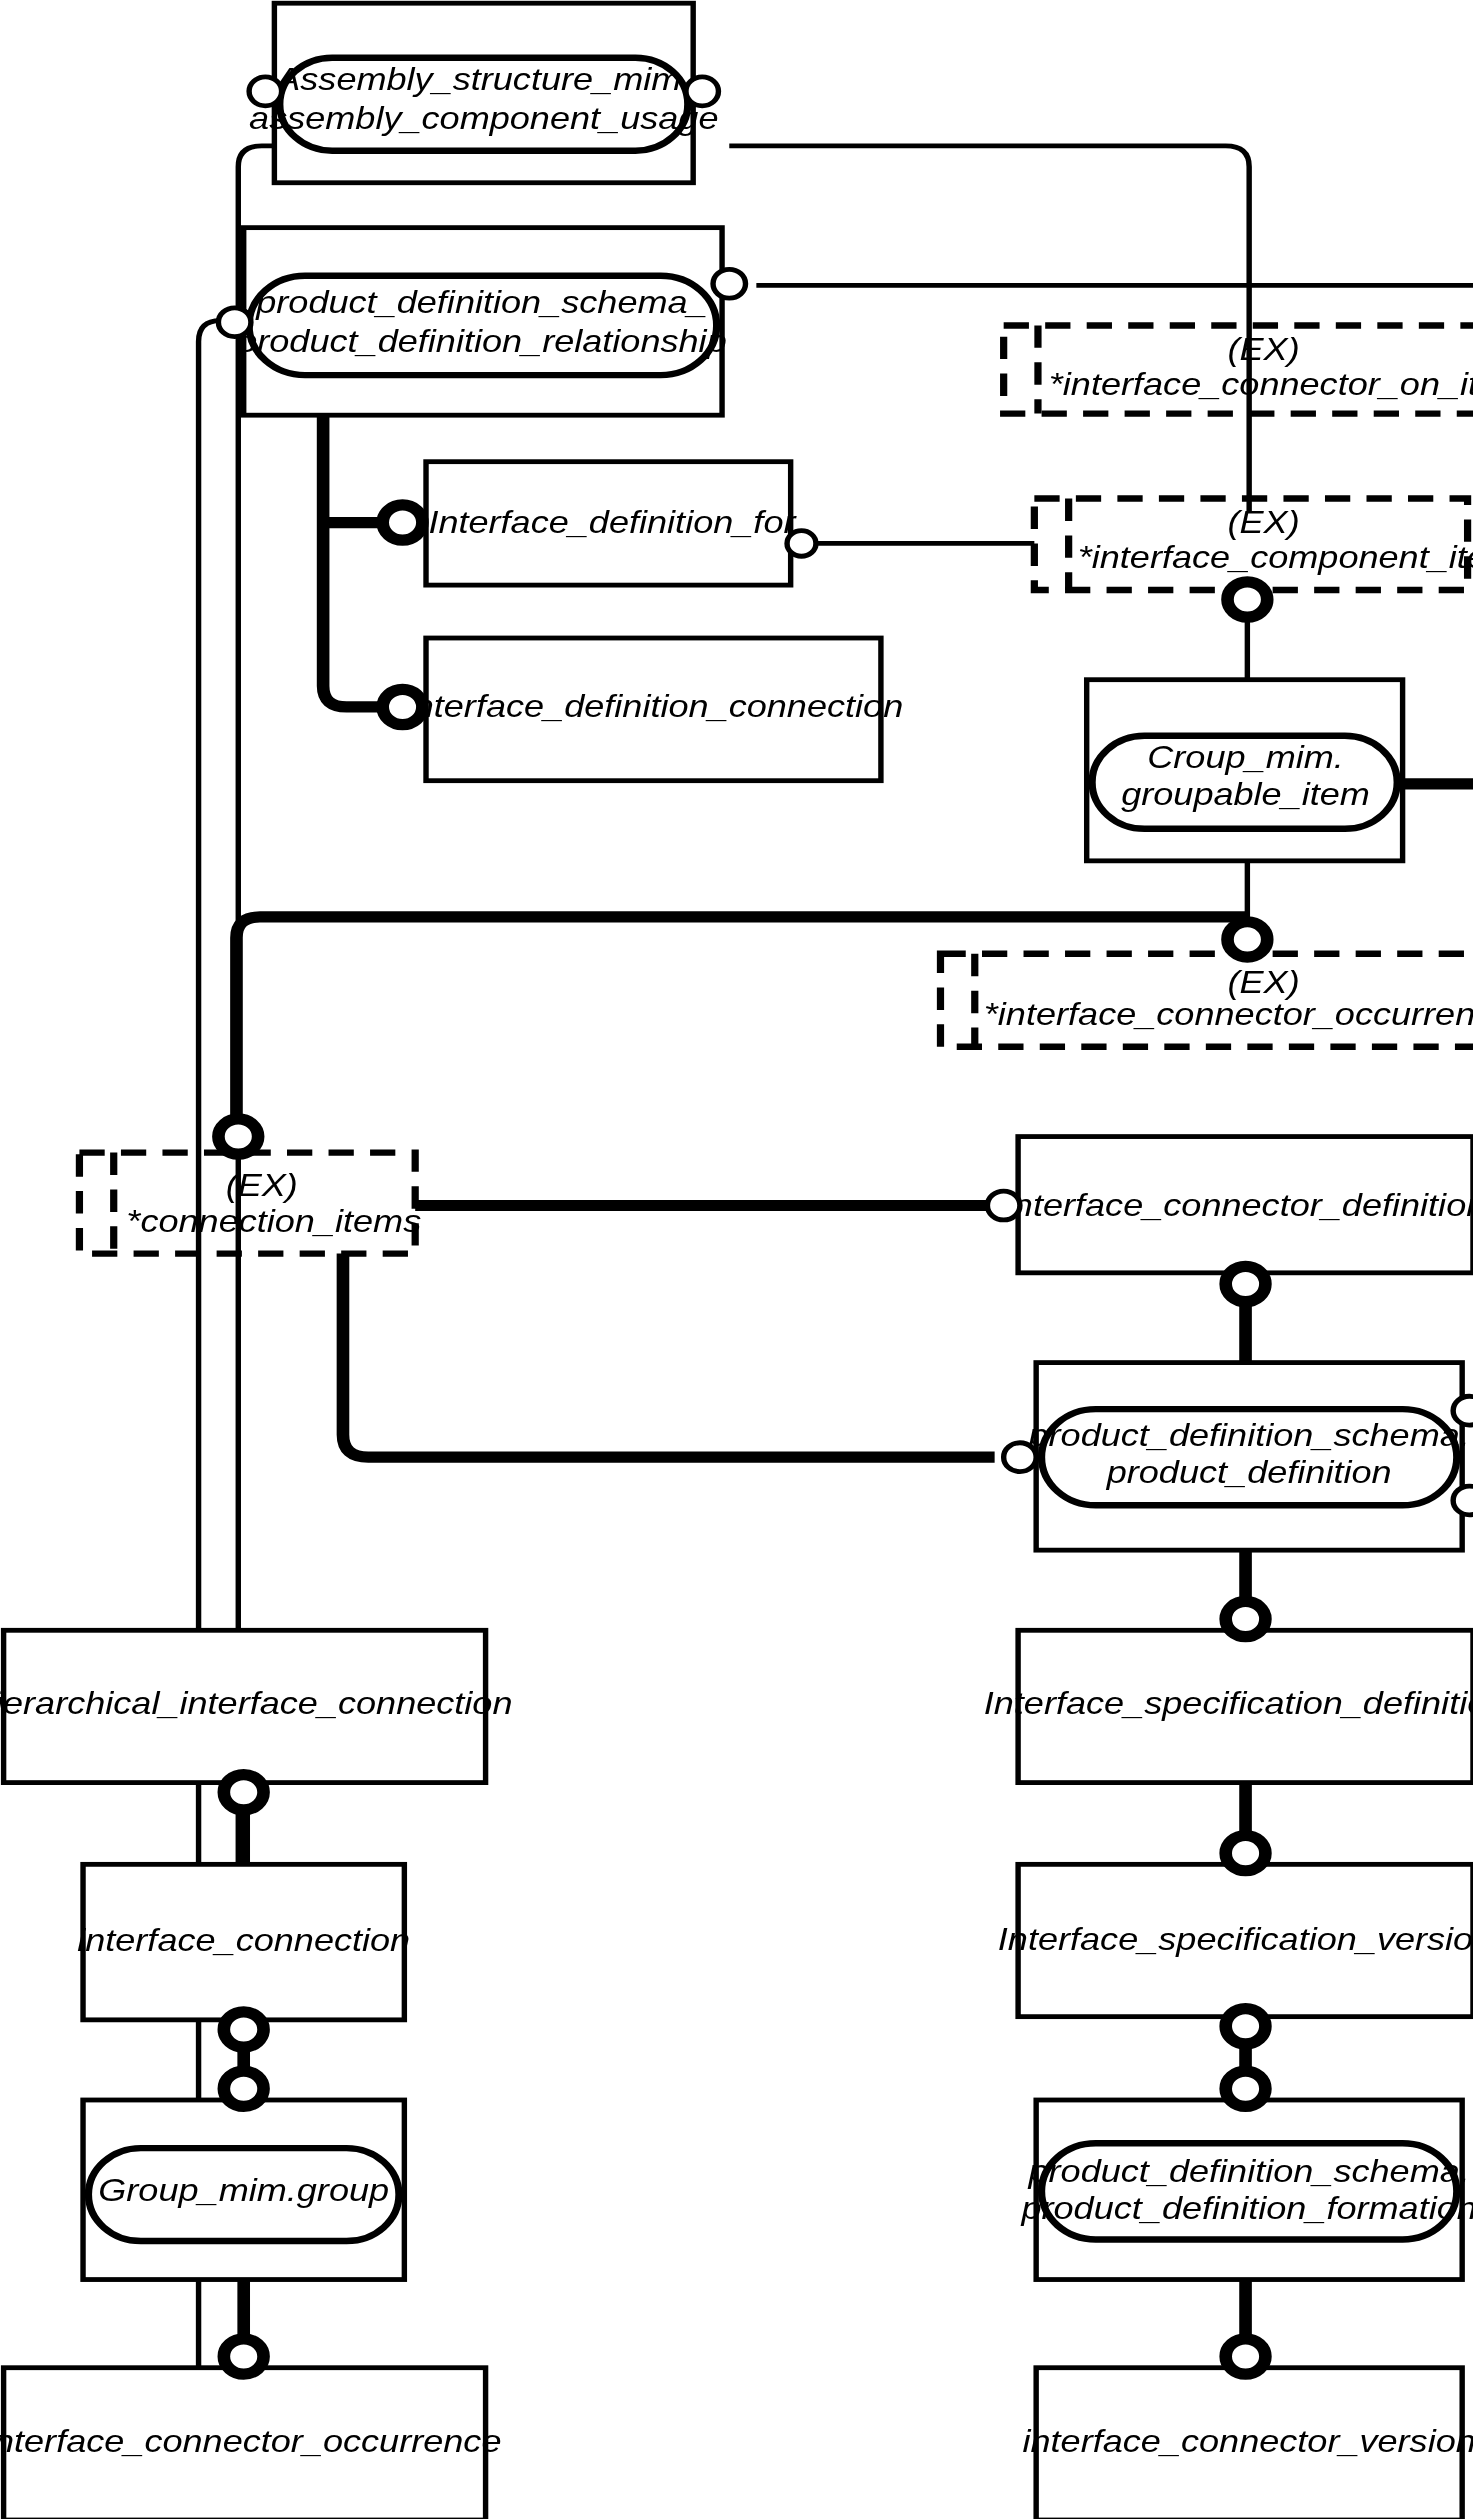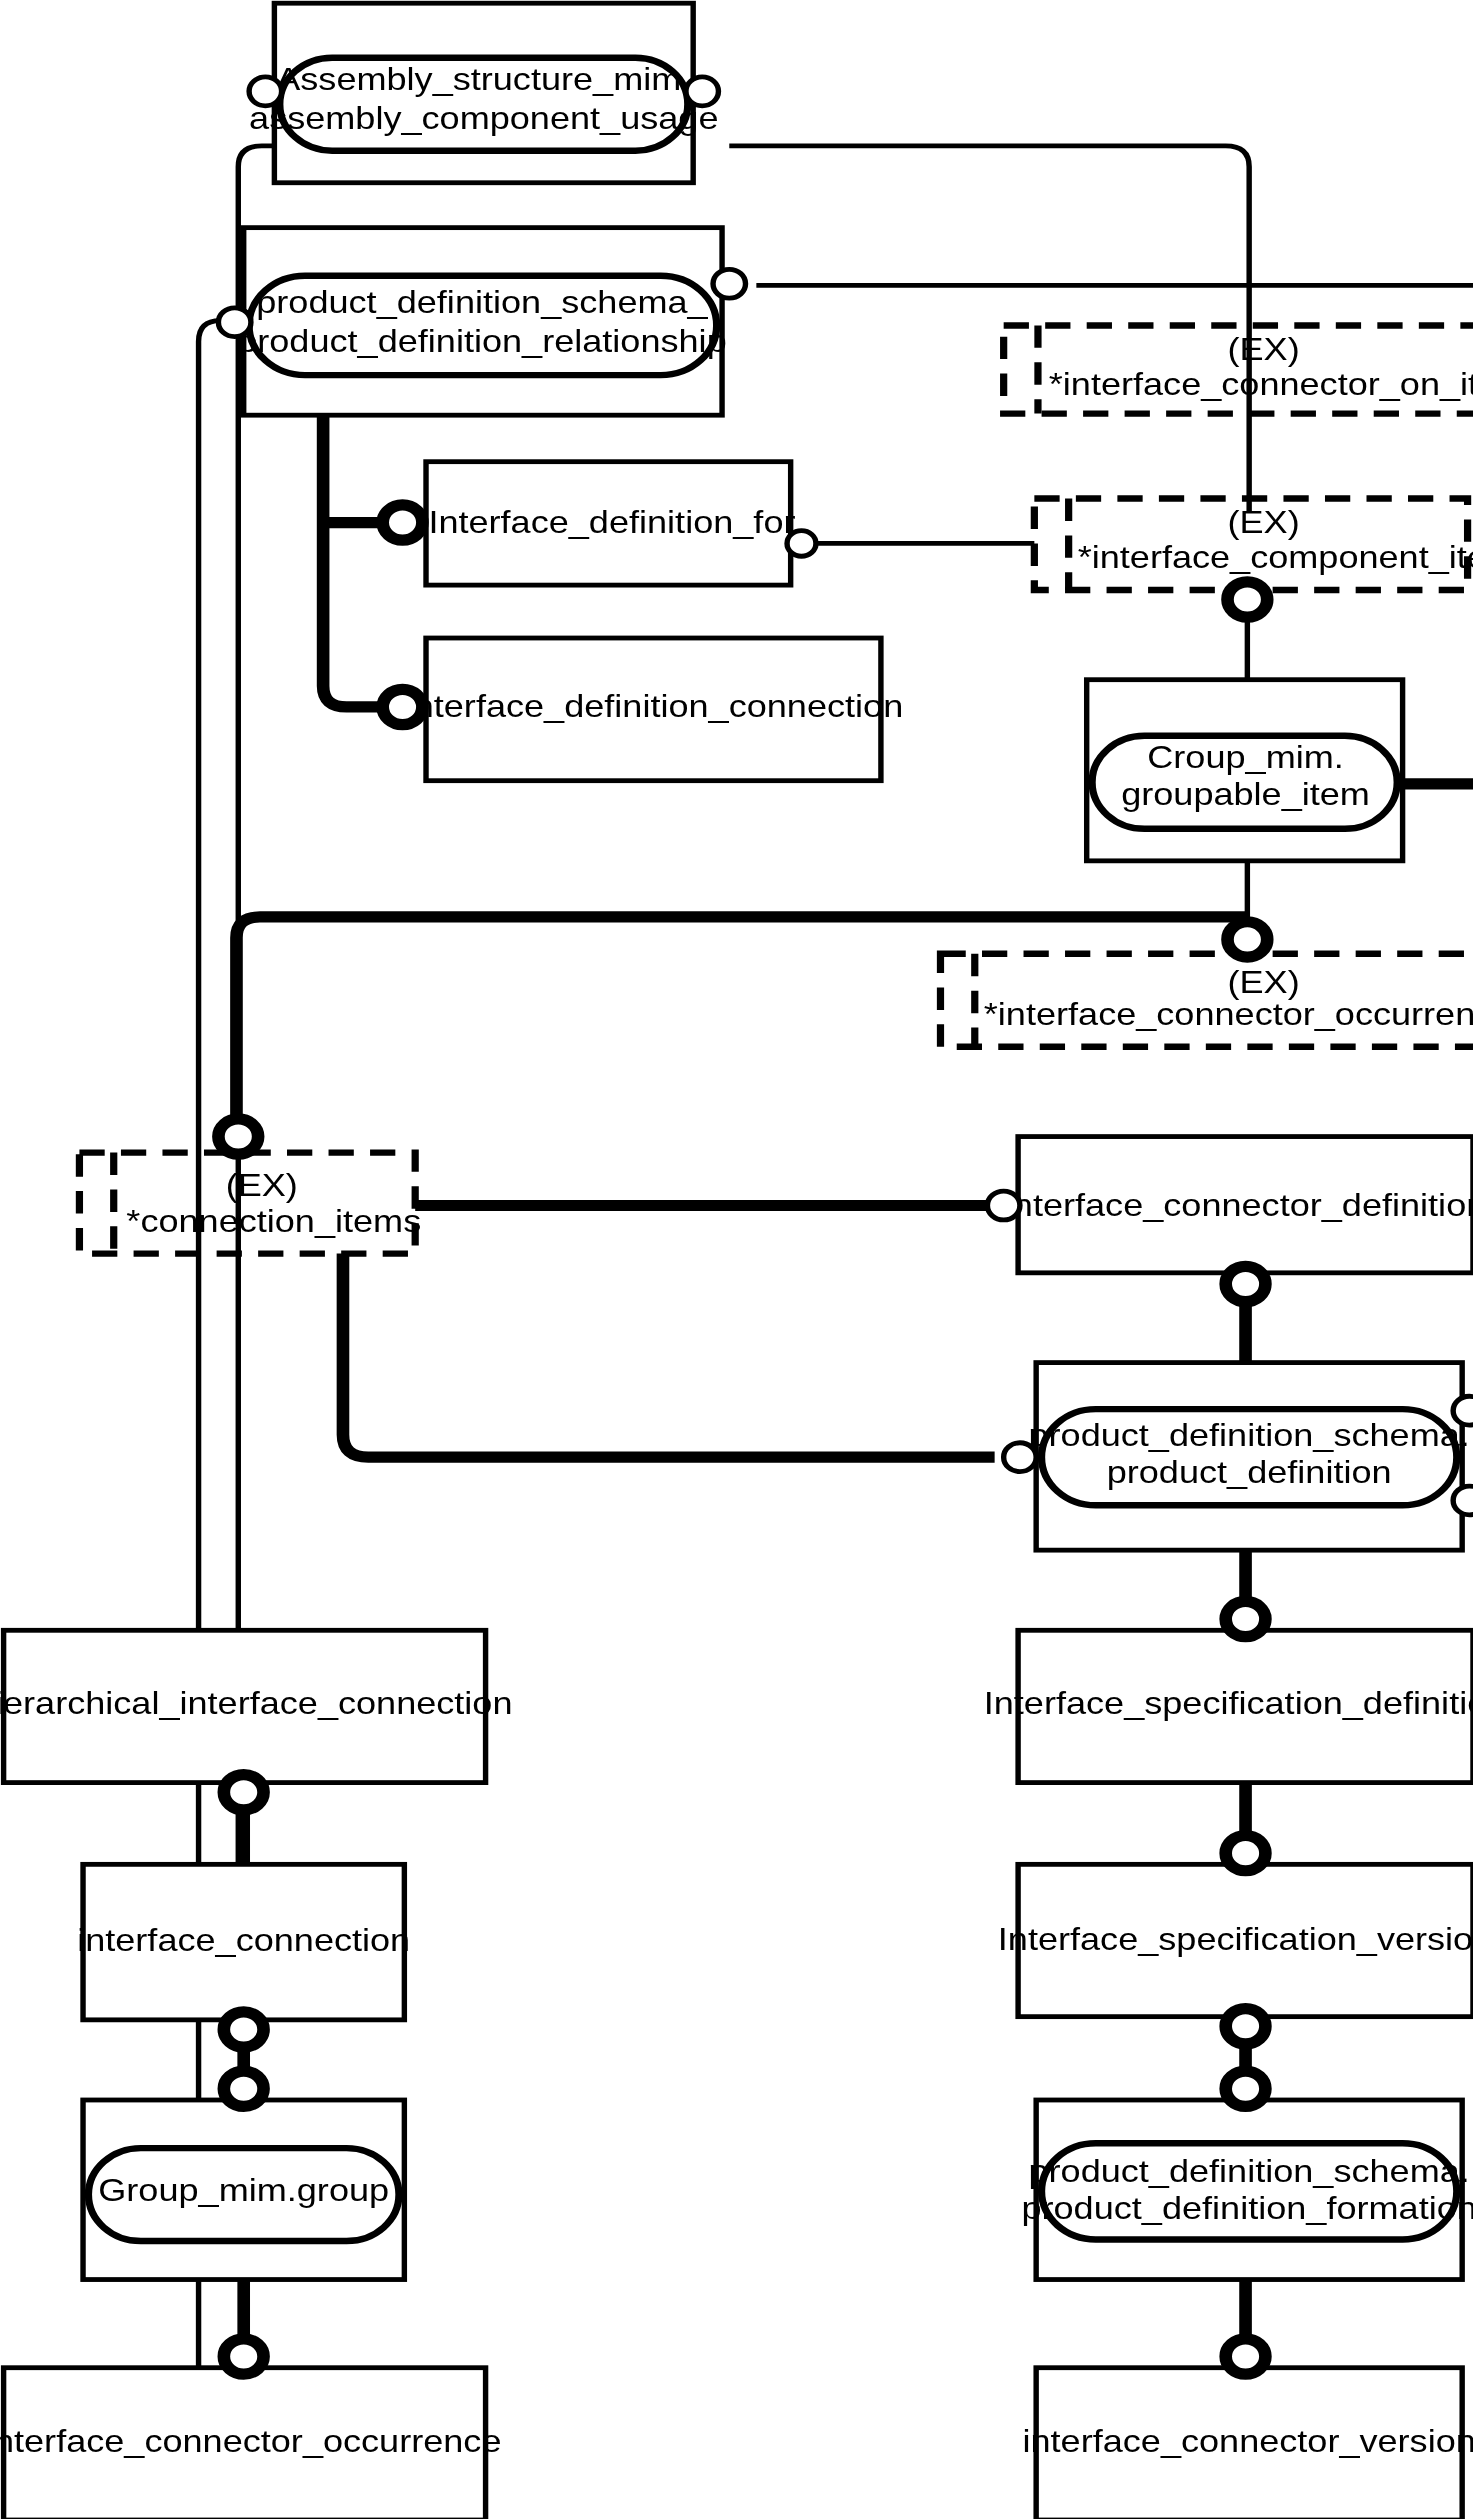--- a/index.html
+++ b/index.html
@@ -6,20 +6,21 @@
     margin: 0;
     padding: 0;
     background: #ffffff;
   }
   #diagram-root {
     position: relative;
     width: 1473px;
     height: 2520px;
     background: #ffffff;
     font-family: "Liberation Sans", sans-serif;
+    font-style: italic;
   }
   svg#express-g {
     display: block;
     width: 1473px;
     height: 2520px;
   }
   .entity-box {
     fill: #ffffff;
     stroke: #000000;
     stroke-width: 3;

